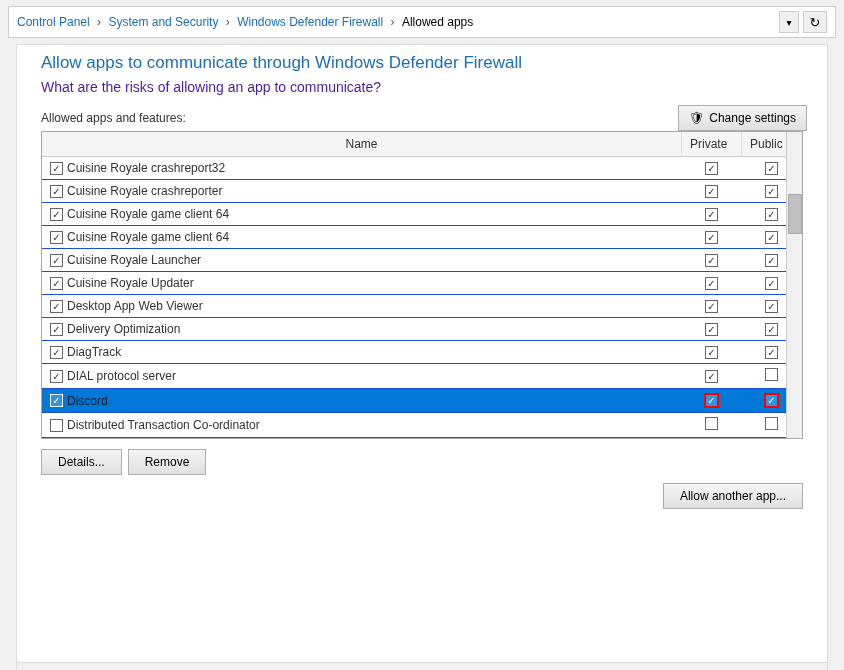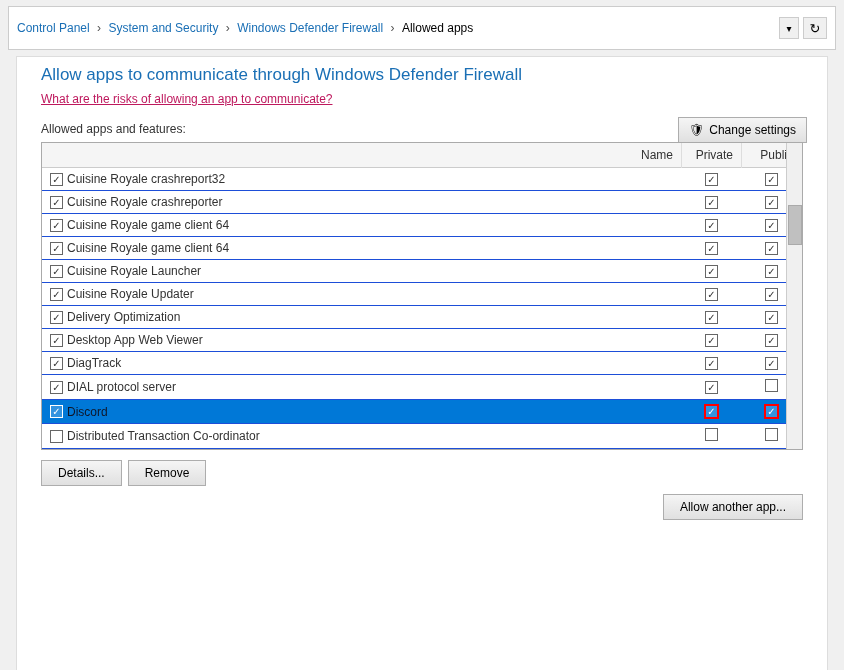--- a/index.html
+++ b/index.html
@@ -11,21 +11,21 @@
       height: 670px;
       overflow: hidden;
     }
 
     
     .address-bar {
       display: flex;
       align-items: center;
       background: #fff;
       border: 1px solid #ccc;
-      height: 44px;
+      height: 32px;
       padding: 0 8px;
       margin: 6px 8px;
       gap: 4px;
     }
     .address-bar-text {
       flex: 1;
       font-size: 12px;
       color: #000;
     }
     .address-bar-text span.link {
@@ -76,24 +76,23 @@
       margin-bottom: 6px;
     }
 
     .subtitle {
       font-size: 12px;
       color: #333;
       margin-bottom: 8px;
     }
 
     .help-link {
-      color: #be185d;
-      font-size: 12px;
-      cursor: pointer;
-      text-decoration: underline;
+      color: #4c1d95;
+      font-size: 14px;
+      cursor: pointer;
       display: inline-block;
       margin-bottom: 16px;
     }
 
     .change-settings-btn {
       position: absolute;
       top: 60px;
       right: 20px;
       background: linear-gradient(to bottom, #f5f5f5, #e0e0e0);
       border: 1px solid #adadad;
@@ -124,28 +123,28 @@
       font-size: 12px;
     }
 
     table thead tr {
       background: #f5f5f5;
       border-bottom: 1px solid #ccc;
     }
 
     table thead th {
       padding: 5px 8px;
-      text-align: right;
+      text-align: center;
       font-weight: normal;
       color: #333;
       border-right: 1px solid #ddd;
     }
 
     table thead th.center {
-      text-align: right;
+      text-align: left;
       width: 60px;
     }
 
     table tbody tr {
       border-bottom: 1px solid #1d4ed8;
     }
 
     table tbody tr.selected {
       background: #0078d7;
       color: #fff;
@@ -393,31 +392,31 @@
                 <span>Cuisine Royale Updater</span>
               </div>
             </td>
             <td class="center"><div class="cb checked" style="display: inline-flex; align-items: center; justify-content: center;"></div></td>
             <td class="center"><div class="cb checked" style="display: inline-flex; align-items: center; justify-content: center;"></div></td>
           </tr>
           <tr>
             <td>
               <div class="app-name">
                 <div class="cb checked"></div>
+                <span>Desktop App Web Viewer</span>
+              </div>
+            </td>
+            <td class="center"><div class="cb checked" style="display: inline-flex; align-items: center; justify-content: center;"></div></td>
+            <td class="center"><div class="cb checked" style="display: inline-flex; align-items: center; justify-content: center;"></div></td>
+          </tr>
+          <tr>
+            <td>
+              <div class="app-name">
+                <div class="cb checked"></div>
                 <span>Delivery Optimization</span>
-              </div>
-            </td>
-            <td class="center"><div class="cb checked" style="display: inline-flex; align-items: center; justify-content: center;"></div></td>
-            <td class="center"><div class="cb checked" style="display: inline-flex; align-items: center; justify-content: center;"></div></td>
-          </tr>
-          <tr>
-            <td>
-              <div class="app-name">
-                <div class="cb checked"></div>
-                <span>Desktop App Web Viewer</span>
               </div>
             </td>
             <td class="center"><div class="cb checked" style="display: inline-flex; align-items: center; justify-content: center;"></div></td>
             <td class="center"><div class="cb checked" style="display: inline-flex; align-items: center; justify-content: center;"></div></td>
           </tr>
           <tr>
             <td>
               <div class="app-name">
                 <div class="cb checked"></div>
                 <span>DiagTrack</span>

